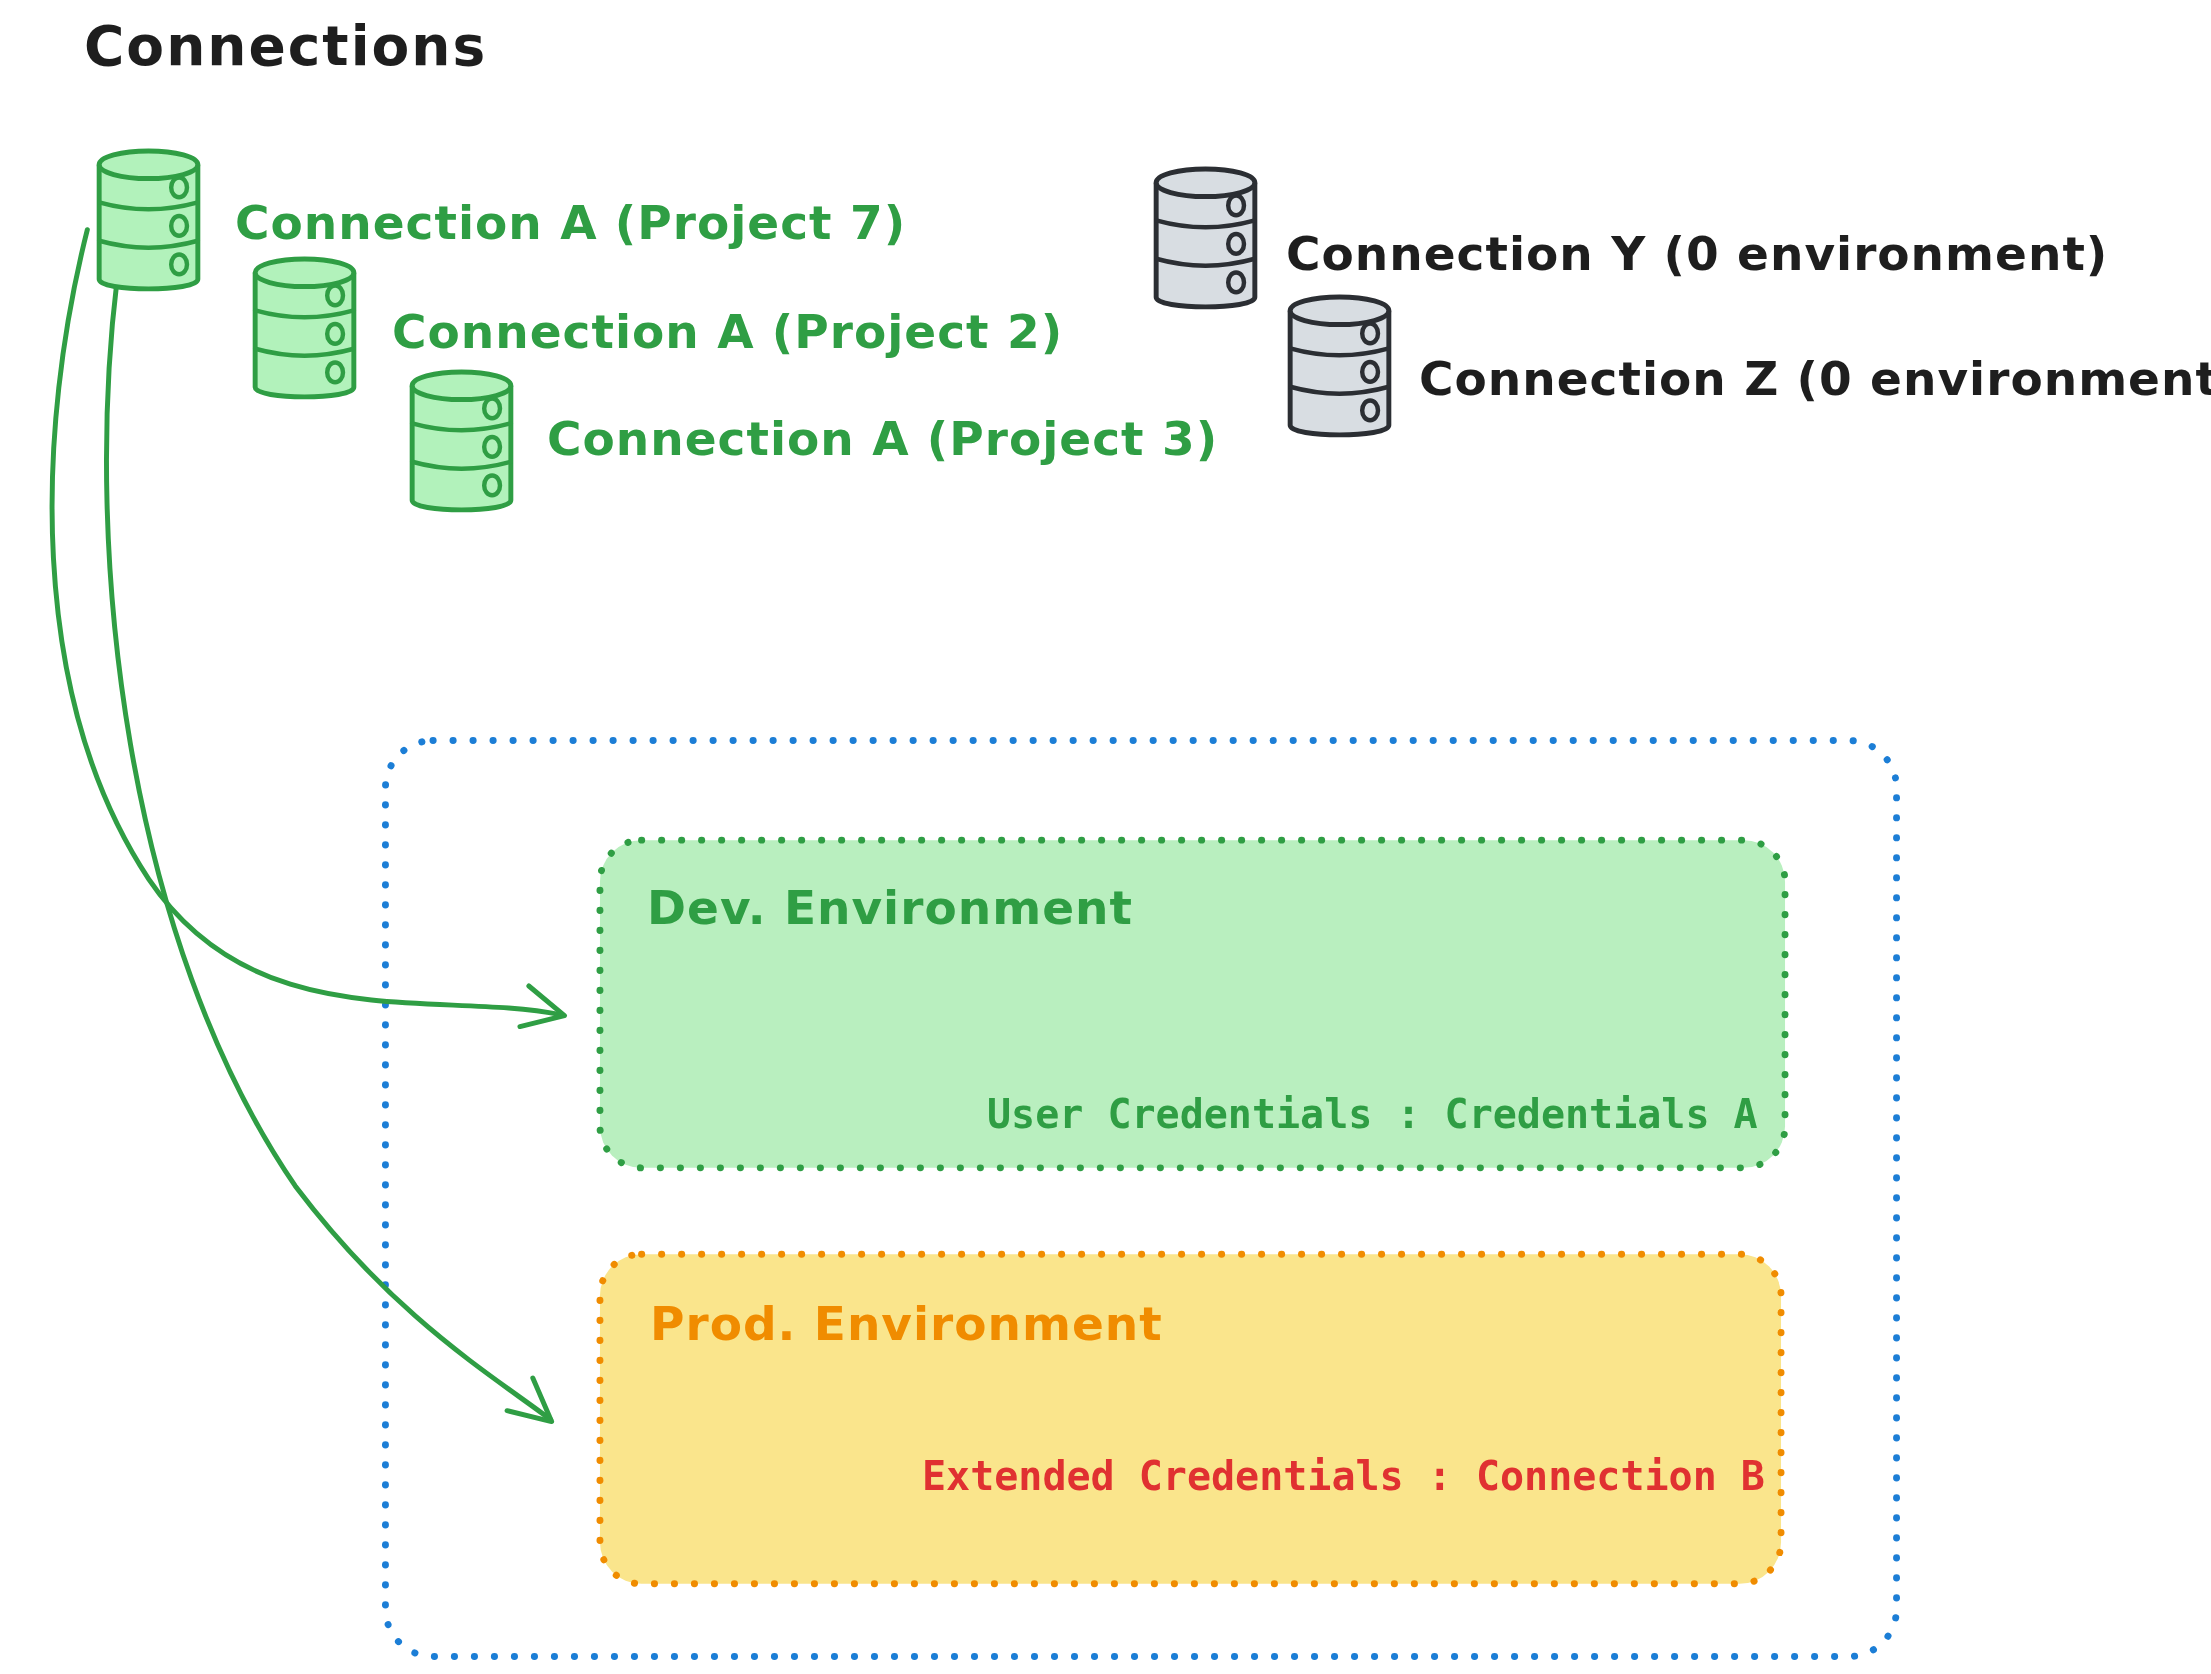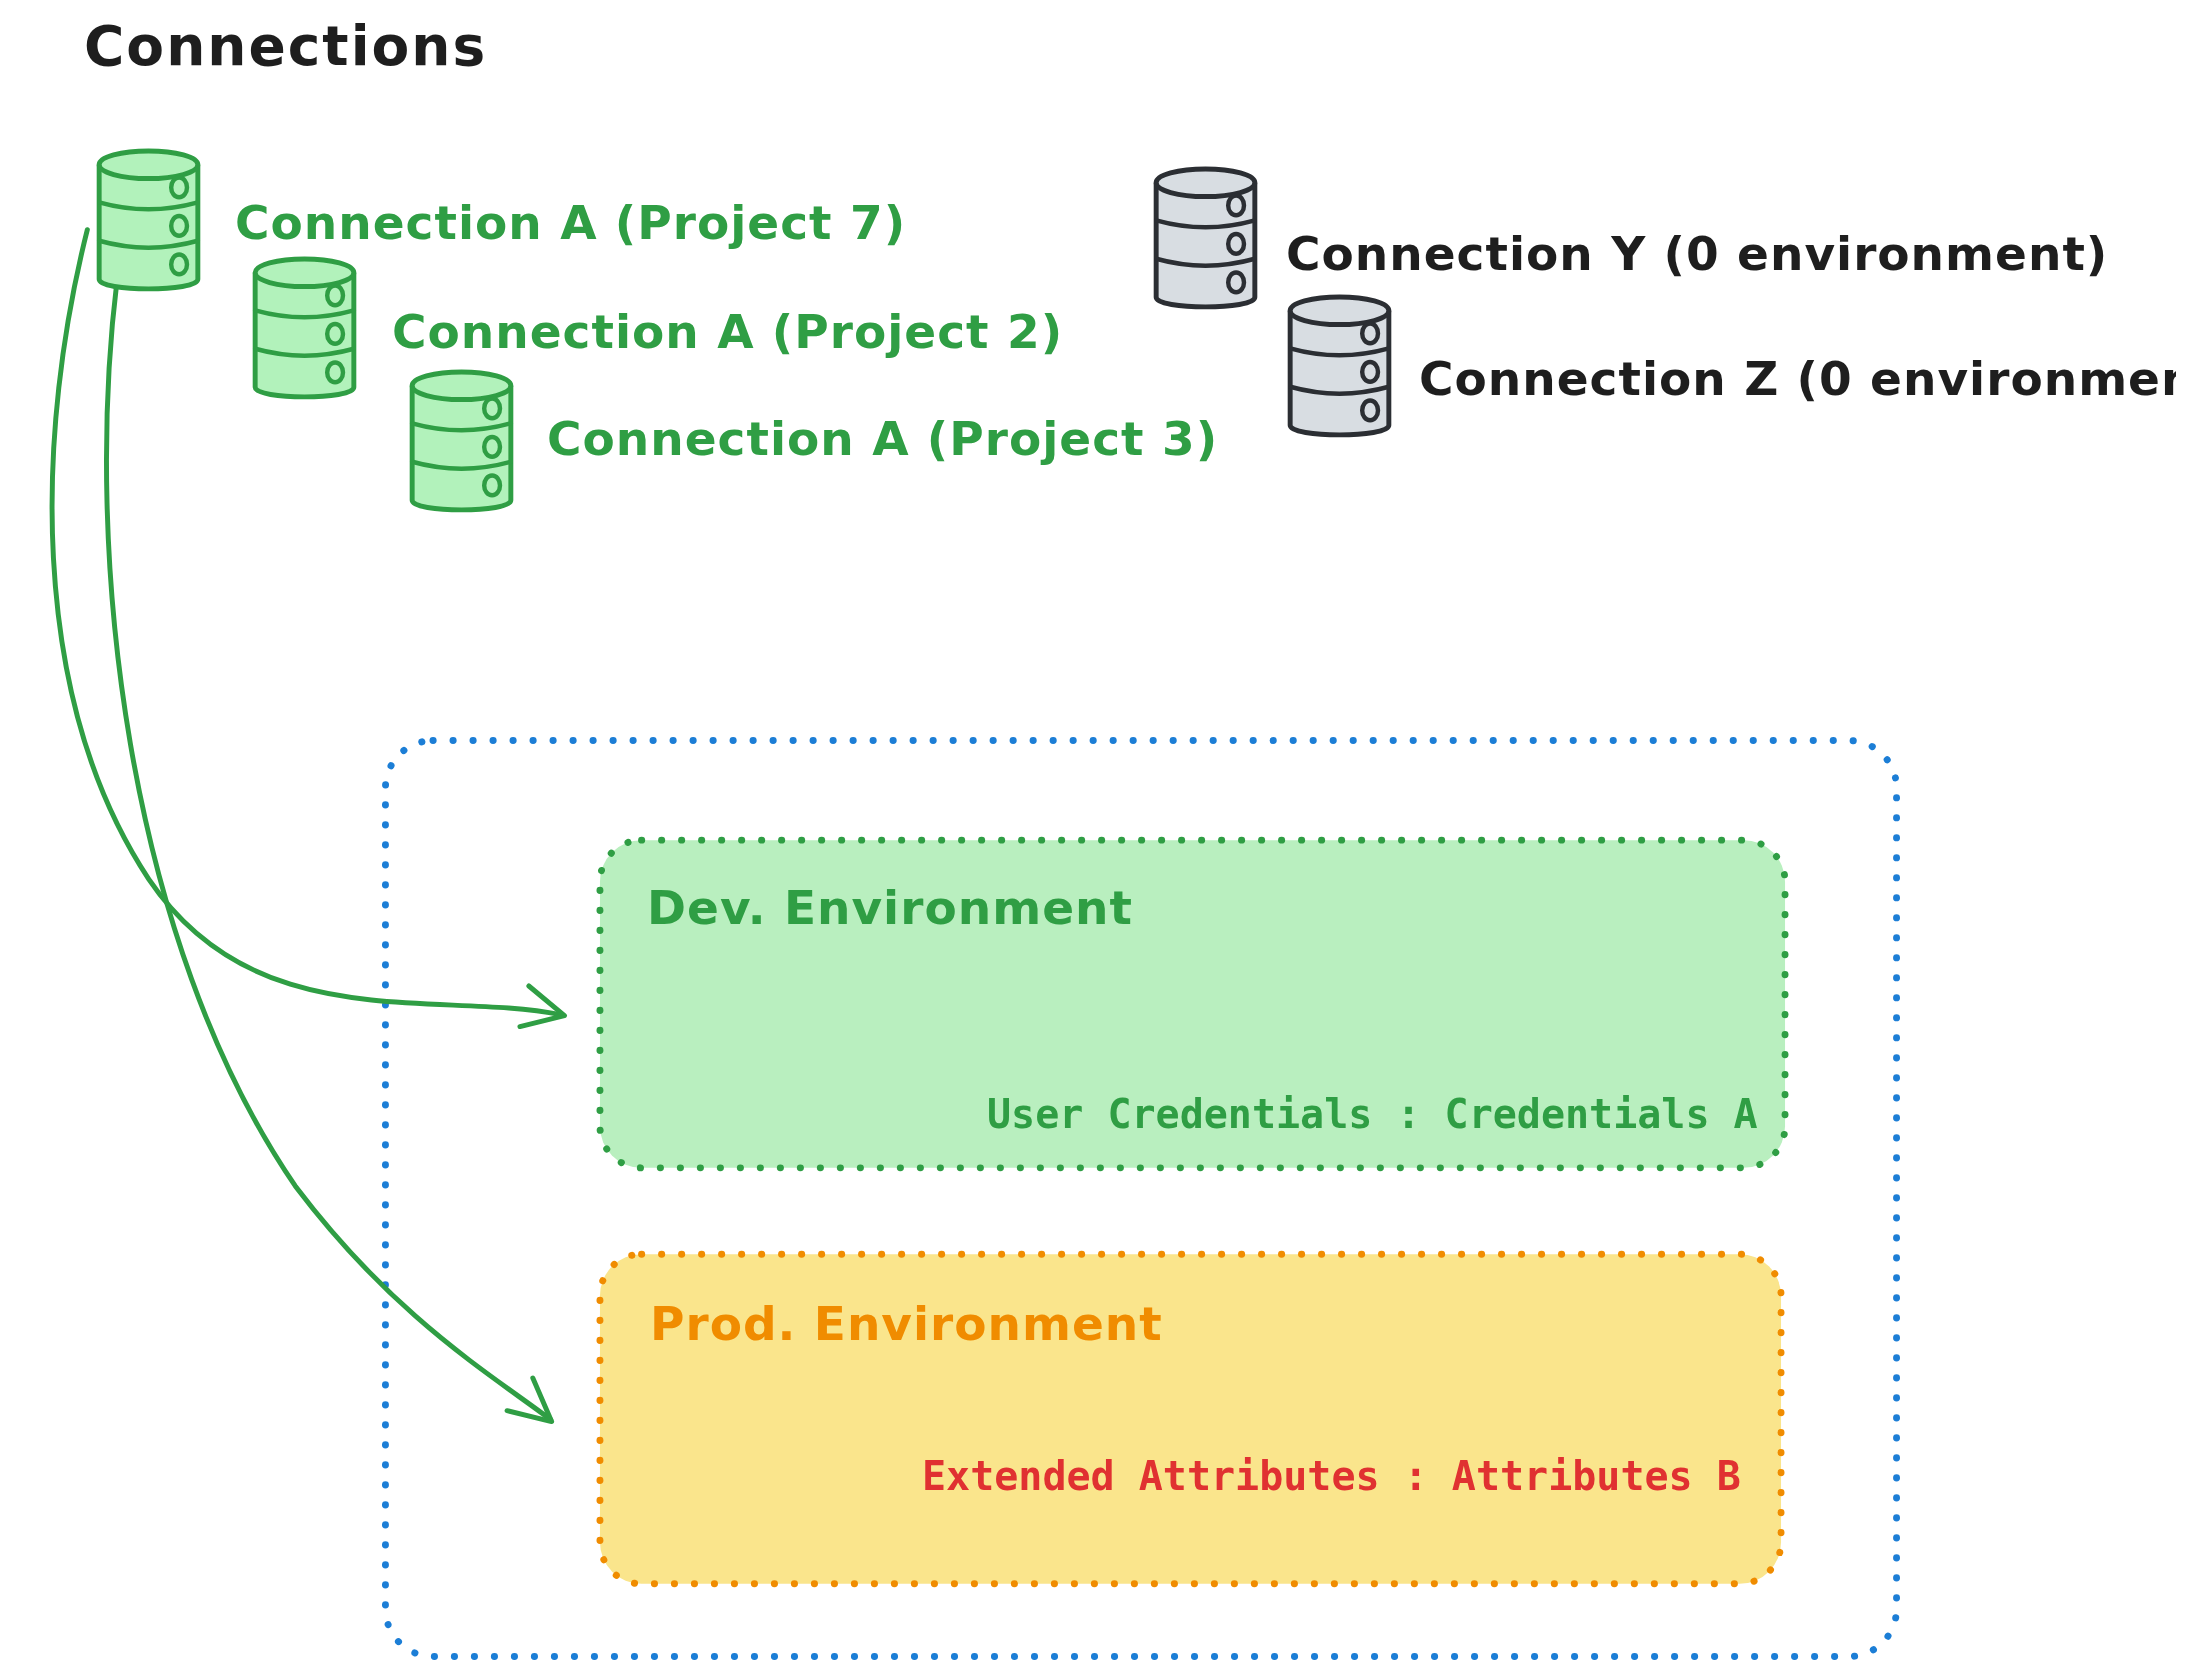--- a/index.html
+++ b/index.html
@@ -5,20 +5,21 @@
   :root{
     
   }
   html,body{margin:0;padding:0;background:#fff;}
   .canvas{
     position:relative;
     width:2176px;height:1674px;
     background:#fff;
     overflow:hidden;
     font-family:"DejaVu Sans",sans-serif;
+    padding-left:36px;
   }
   .hand{font-family:"DejaVu Sans",sans-serif;font-weight:700;letter-spacing:1px;white-space:nowrap;}
   .mono{font-family:"DejaVu Sans Mono",monospace;font-weight:700;white-space:nowrap;}
   .abs{position:absolute;}
 
   .diagram-title{left:84px;top:14px;font-size:55px;color:var(--ink_black);letter-spacing:2px;z-index:3;}
 
   .cyl{position:absolute;width:111px;height:150px;z-index:3;}
   .cyl.green{--cf:var(--green_fill);--cs:var(--green_stroke);}
   .cyl.gray{--cf:var(--gray_fill);--cs:var(--gray_stroke);}
@@ -104,21 +105,21 @@
       <div class="env-title dev hand">Dev. Environment</div>
       <div class="cred-line dev mono">User Credentials : Credentials A</div>
     </div>
 
     <div class="env-box prod">
       <svg class="box-svg" width="1189" height="338" viewBox="0 0 1201 341">
         <rect x="4" y="4" width="1193" height="333" rx="42" style="fill:var(--yellow_fill);stroke:var(--orange)" stroke-width="7" stroke-dasharray="0.2 20" stroke-linecap="round"></rect>
       </svg>
       <div class="env-title prod hand">Prod. Environment</div>
       <div class="prod-lines mono">
-        <div>Extended Attributes : Attributes B</div>
+        <div>Extended Credentials : Connection B</div>
       </div>
     </div>
   </div>
 
   <svg class="arrows" width="2212" height="1674" viewBox="0 0 2234 1691">
     <g>
       <path class="arrow" d="M 88 232 C 38 430, 26 700, 150 888 C 258 1048, 440 1000, 566 1025"></path>
       <path class="arrow" d="M 534 996 L 570 1026 L 525 1037"></path>
     </g>
     <g>

